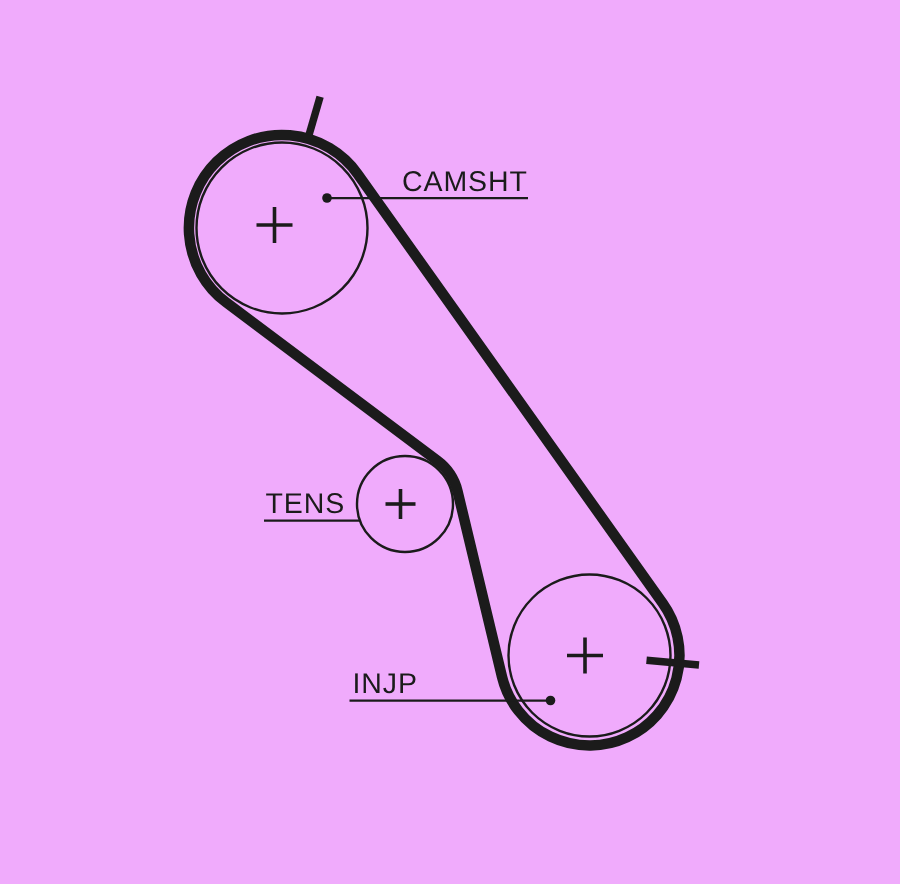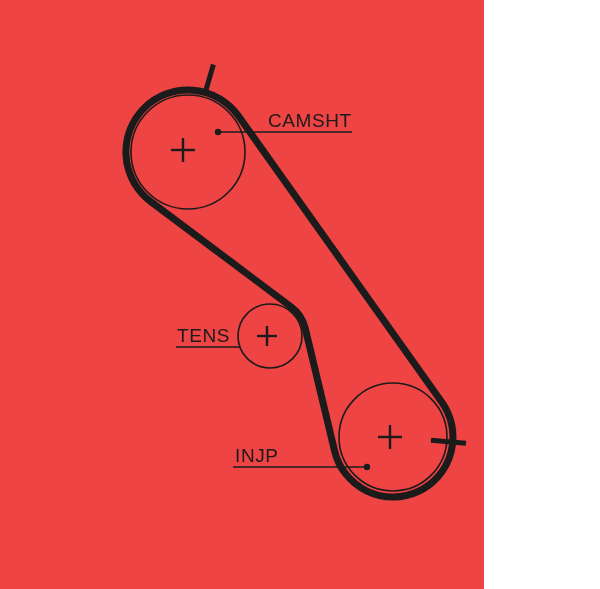--- a/index.html
+++ b/index.html
@@ -2,23 +2,23 @@
 <html><head>
 <meta charset="utf-8">
 <style>
   html, body {
     margin: 0;
     padding: 0;
     background: #ffffff;
   }
   .stage {
     position: relative;
-    width: 484px;
+    width: 600px;
     height: 589px;
-    background: #ef4444;
+    background: #f0abfc;
     overflow: hidden;
   }
   svg text {
     font-family: "Liberation Sans", sans-serif;
     font-size: 19px;
     letter-spacing: 0.6px;
     fill: #1b1b1b;
   }
 </style>
 </head>

